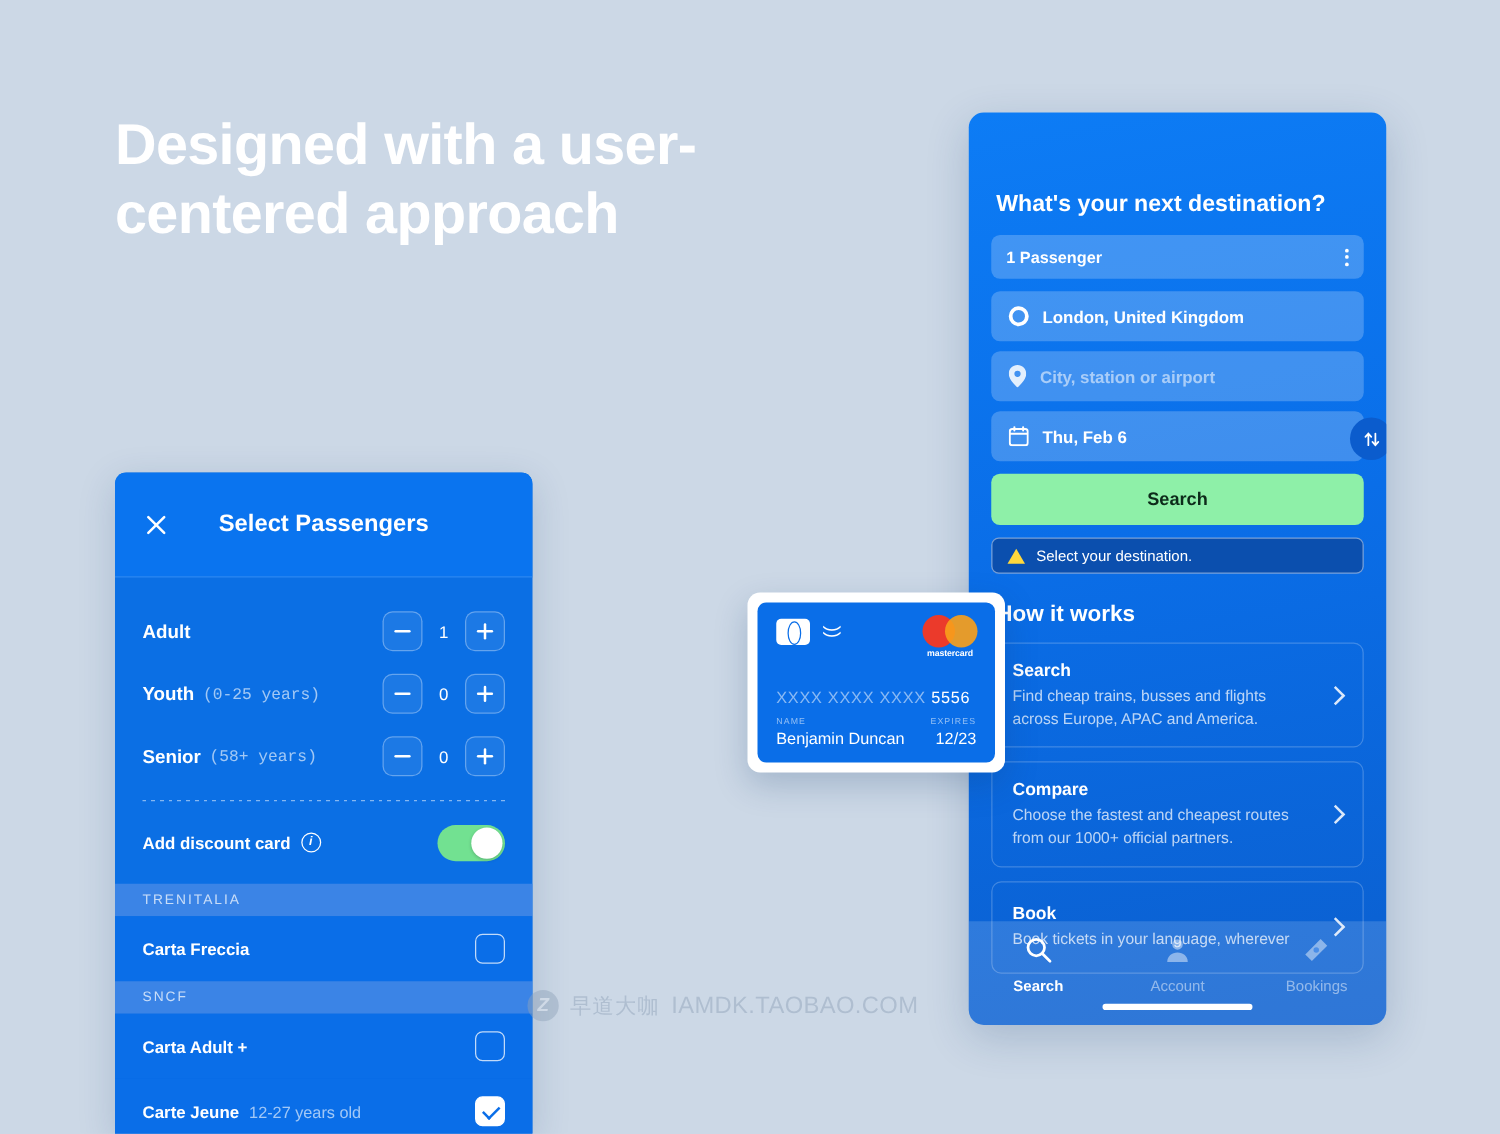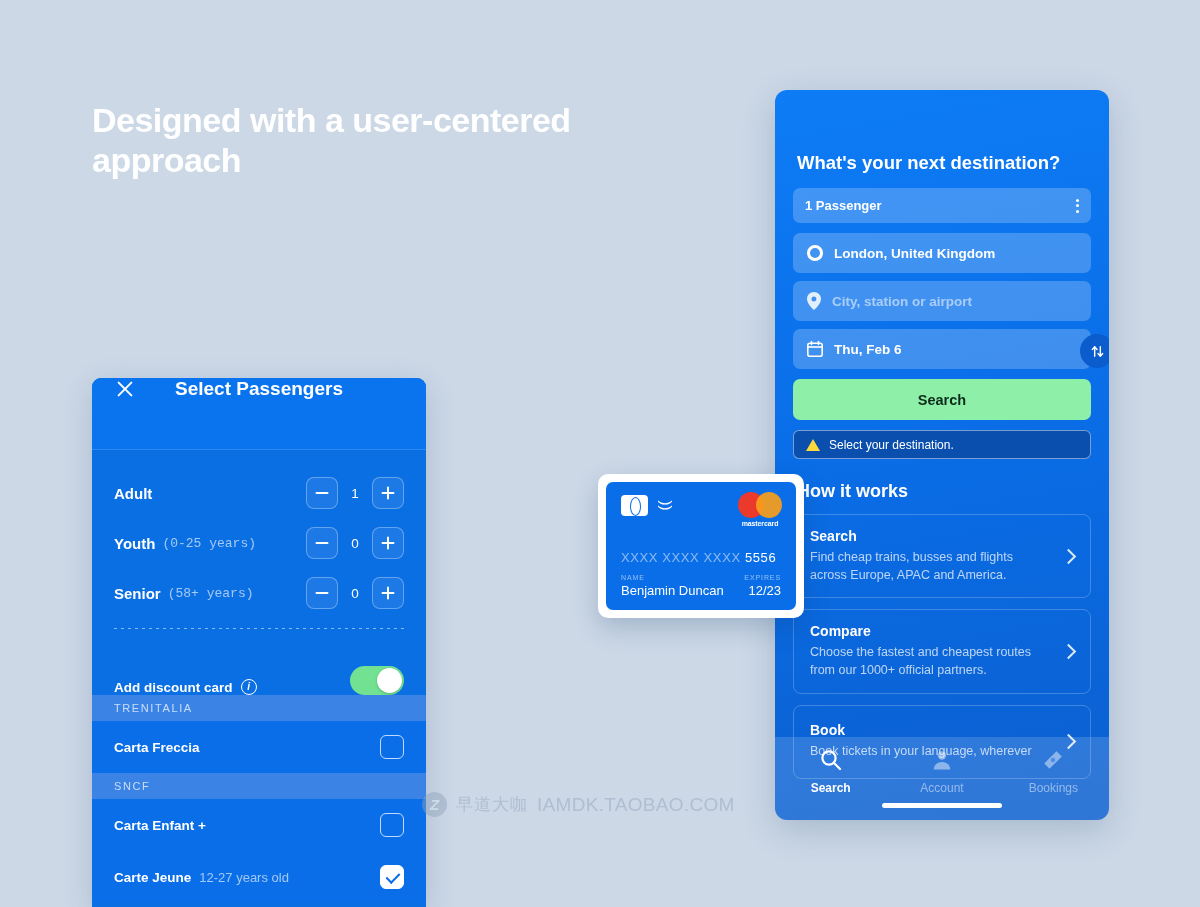--- a/index.html
+++ b/index.html
@@ -7,43 +7,43 @@
     width: 1200px; height: 907px;
     background: #ccd8e6;
     font-family: "Liberation Sans", sans-serif;
     overflow: hidden;
     position: relative;
   }
 
   
   .headline {
     position: absolute;
-    left: 92px; top: 100px;
+    left: 92px; top: 88px;
     width: 560px;
-    font-size: 34px;
+    font-size: 46px;
     font-weight: bold;
     line-height: 1.19;
     color: #ffffff;
     letter-spacing: -0.5px;
   }
 
   
   .passenger-panel {
     position: absolute;
     left: 92px; top: 378px;
     width: 334px; height: 529px;
     background: #0b6fe4;
     border-radius: 9px 9px 0 0;
     overflow: hidden;
     box-shadow: 0 8px 30px rgba(20,60,110,.18);
   }
   .pp-header {
-    height: 72px;
+    height: 84px;
     background: #0a74ef;
-    display: flex; align-items: flex-start;
+    display: flex; align-items: center;
     padding: 0 22px;
     position: relative;
     border-bottom: 1px solid rgba(255,255,255,.14);
   }
   .pp-close {
     width: 22px; height: 22px;
     position: relative;
     cursor: pointer;
   }
   .pp-close::before, .pp-close::after {
@@ -96,21 +96,21 @@
     font-size: 13.5px; color:#fff;
   }
 
   .divider-dots {
     margin: 10px 0 0 0;
     height: 1px;
     background-image: repeating-linear-gradient(to right, rgba(255,255,255,.5) 0 3px, transparent 3px 7px);
   }
 
   .discount-row {
-    display: flex; align-items: flex-end;
+    display: flex; align-items: center;
     height: 66px; padding: 0 22px;
   }
   .discount-label {
     font-size: 13.5px; font-weight: bold; color:#fff;
     display:flex; align-items:center; gap:8px;
   }
   .info-icon {
     width:16px;height:16px;border-radius:50%;
     border:1.4px solid #fff;
     display:flex;align-items:center;justify-content:center;
@@ -385,21 +385,21 @@
 
   <div class="group-head">TRENITALIA</div>
   <div class="card-row">
     <span class="card-name">Carta Freccia</span>
     <span class="card-age"></span>
     <div class="chk"></div>
   </div>
 
   <div class="group-head">SNCF</div>
   <div class="card-row">
-    <span class="card-name">Carta Enfant +</span>
+    <span class="card-name">Carta Adult +</span>
     <span class="card-age"></span>
     <div class="chk"></div>
   </div>
   <div class="card-row">
     <span class="card-name">Carte Jeune</span>
     <span class="card-age">12-27 years old</span>
     <div class="chk on"></div>
   </div>
 
 </div>

